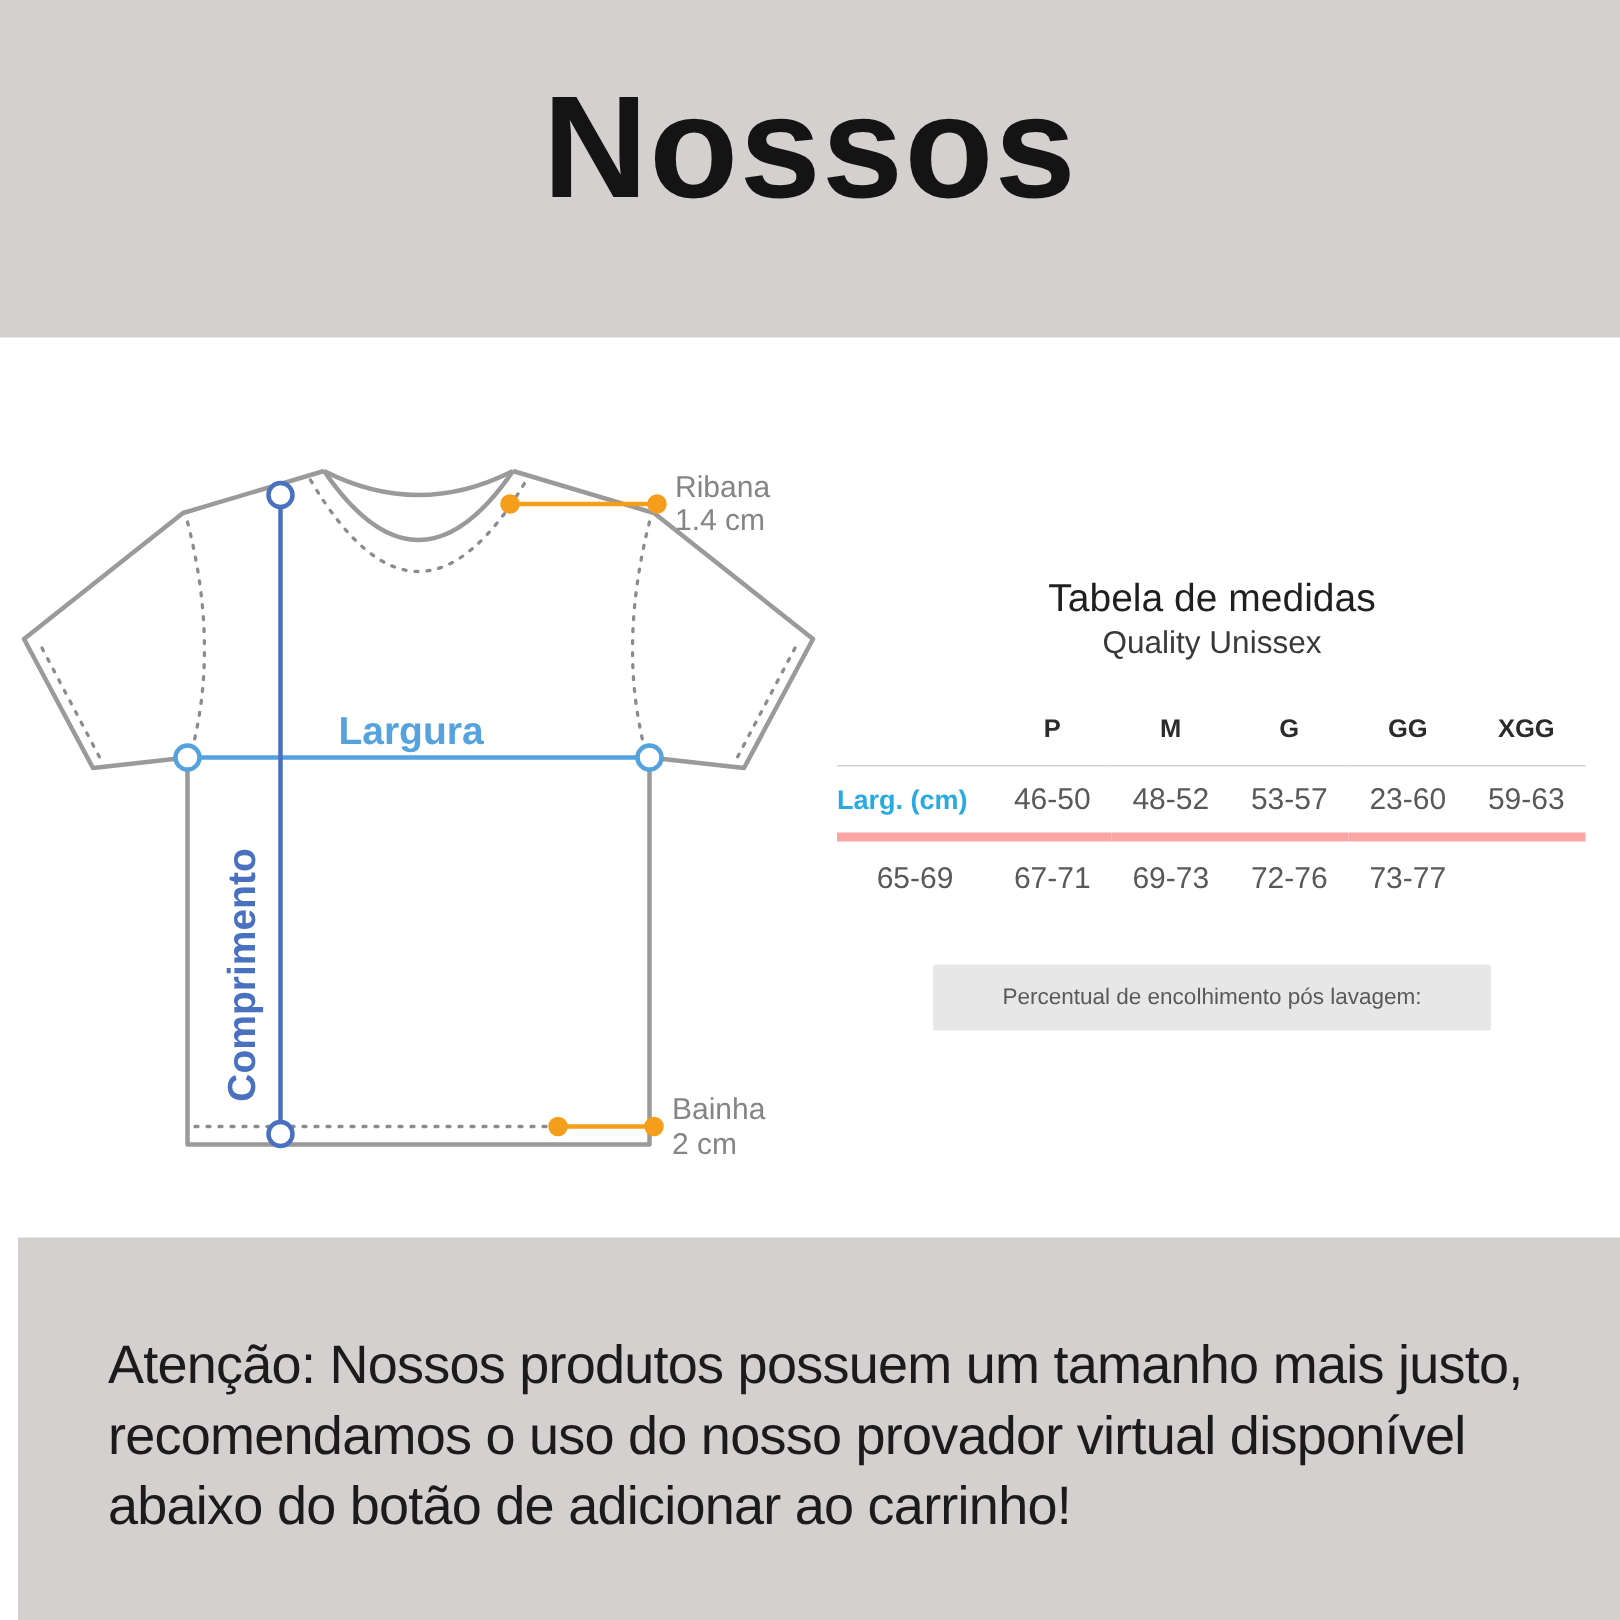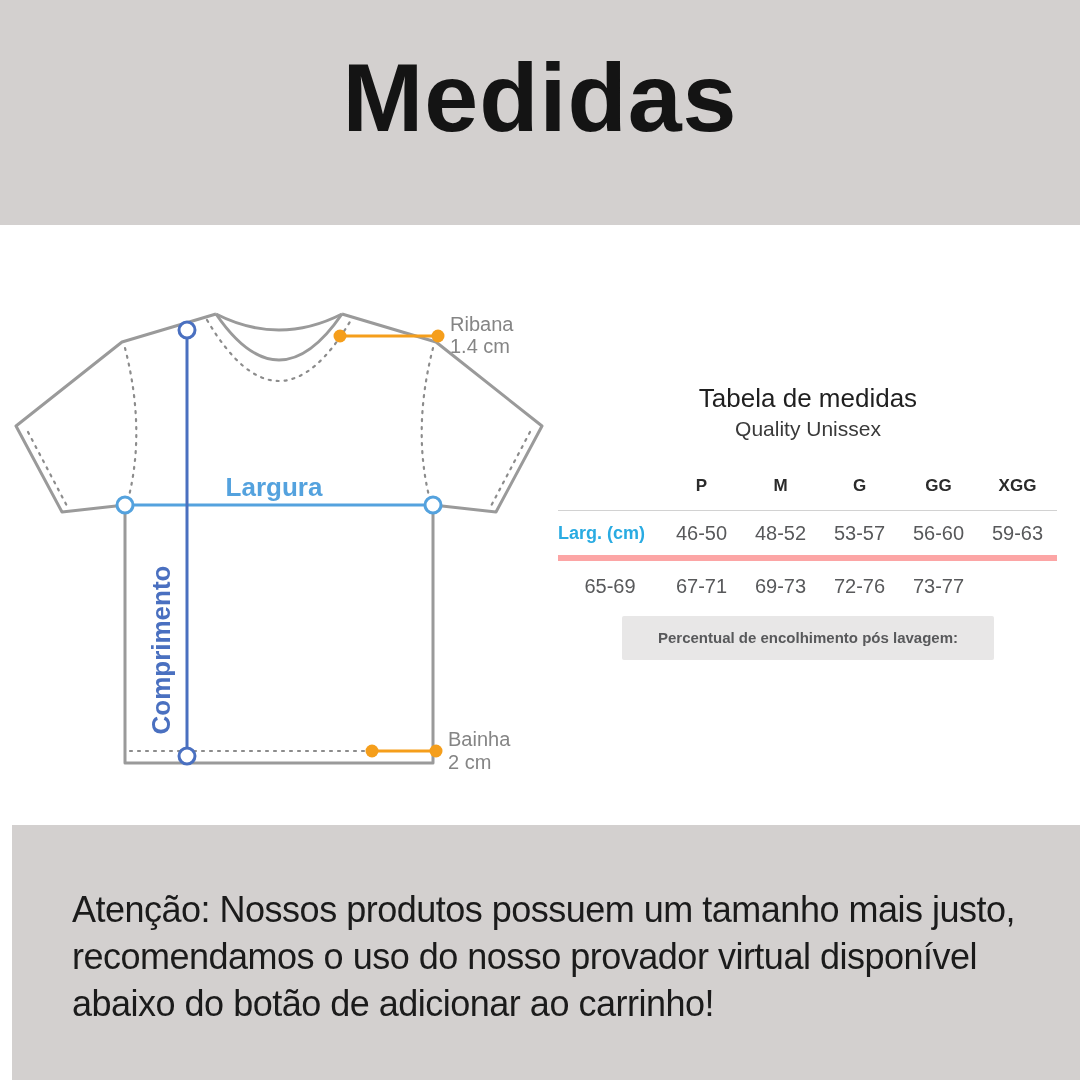--- a/index.html
+++ b/index.html
@@ -29,35 +29,35 @@
   .st-subtitle{text-align:center;font-size:21px;font-weight:400;color:#3a3a3a;line-height:30px;}
   .st-grid{display:grid;grid-template-columns:104px repeat(5,79px);margin-top:20px;}
   .st-hcell{font-size:17px;font-weight:700;color:#2b2b2b;text-align:center;
     padding:12px 0 14px 0;border-bottom:1px solid #d2d2d2;}
   .st-hcell.empty{border-bottom:1px solid #d2d2d2;}
   .st-label{font-size:18px;font-weight:700;color:var(--accent-blue);text-align:left;
     display:flex;align-items:center;height:50px;}
   .st-vcell{font-size:20px;font-weight:400;color:var(--table-text);text-align:center;
     display:flex;align-items:center;justify-content:center;height:50px;}
   .row1{border-bottom:6px solid #fca5a5;}
-  .st-note{width:372px;margin:5px auto 0 auto;background:#e8e7e7;border-radius:2px;
-    padding:11px 8px;text-align:center;font-size:15px;font-weight:700;
+  .st-note{width:372px;margin:32px auto 0 auto;background:#e8e7e7;border-radius:2px;
+    padding:11px 8px;text-align:center;font-size:15px;font-weight:400;
     color:var(--table-text);line-height:22px;}
 
   .band-bottom{position:absolute;left:12px;top:825px;width:1080px;height:255px;background:var(--band-gray);}
   .footer-text{position:absolute;left:60px;top:62px;width:966px;
     font-size:36px;line-height:1.3;letter-spacing:-0.5px;color:var(--text-dark);font-weight:400;}
 </style>
 </head>
 <body>
 
 <div class="page">
 
   <div class="band-top"></div>
-  <h1 class="page-title">Medidas</h1>
+  <h1 class="page-title">Nossos</h1>
 
   <div class="diagram-wrap">
     <svg width="540" height="500" viewBox="0 0 540 500">
 
       <path d="M206,24 L112,52 L6,136 L52,222 L115,215 L115,473 L423,473 L423,215 L486,222 L532,136 L426,52 L332,24" fill="none" stroke="#9a9a9a" stroke-width="3" stroke-linejoin="round"></path>
 
       <path d="M206,24 Q269,56 332,24" fill="none" stroke="#9a9a9a" stroke-width="3"></path>
 
       <path d="M206,24 Q269,116 332,24" fill="none" stroke="#9a9a9a" stroke-width="3"></path>
 
@@ -104,21 +104,21 @@
       <div class="st-hcell">P</div>
       <div class="st-hcell">M</div>
       <div class="st-hcell">G</div>
       <div class="st-hcell">GG</div>
       <div class="st-hcell">XGG</div>
 
       <div class="st-label row1">Larg. (cm)</div>
       <div class="st-vcell row1">46-50</div>
       <div class="st-vcell row1">48-52</div>
       <div class="st-vcell row1">53-57</div>
-      <div class="st-vcell row1">56-60</div>
+      <div class="st-vcell row1">23-60</div>
       <div class="st-vcell row1">59-63</div>
 
       <div class="st-vcell">65-69</div>
       <div class="st-vcell">67-71</div>
       <div class="st-vcell">69-73</div>
       <div class="st-vcell">72-76</div>
       <div class="st-vcell">73-77</div>
     </div>
 
     <div class="st-note">

